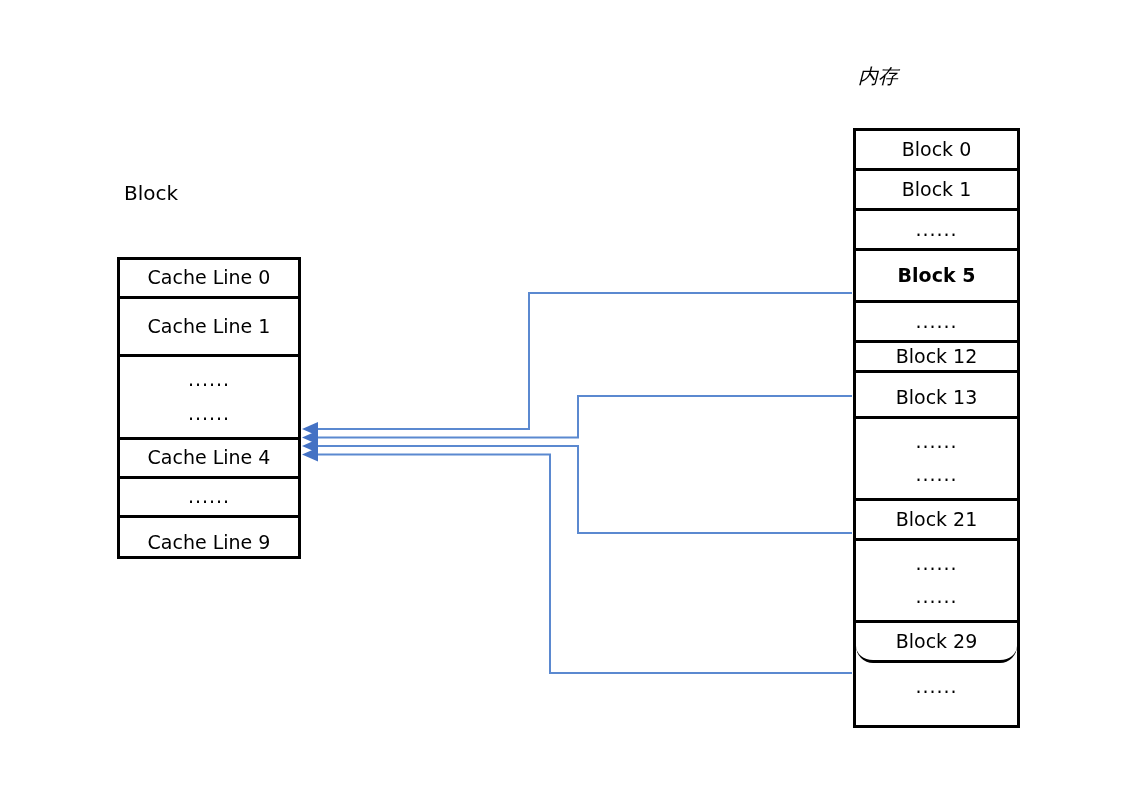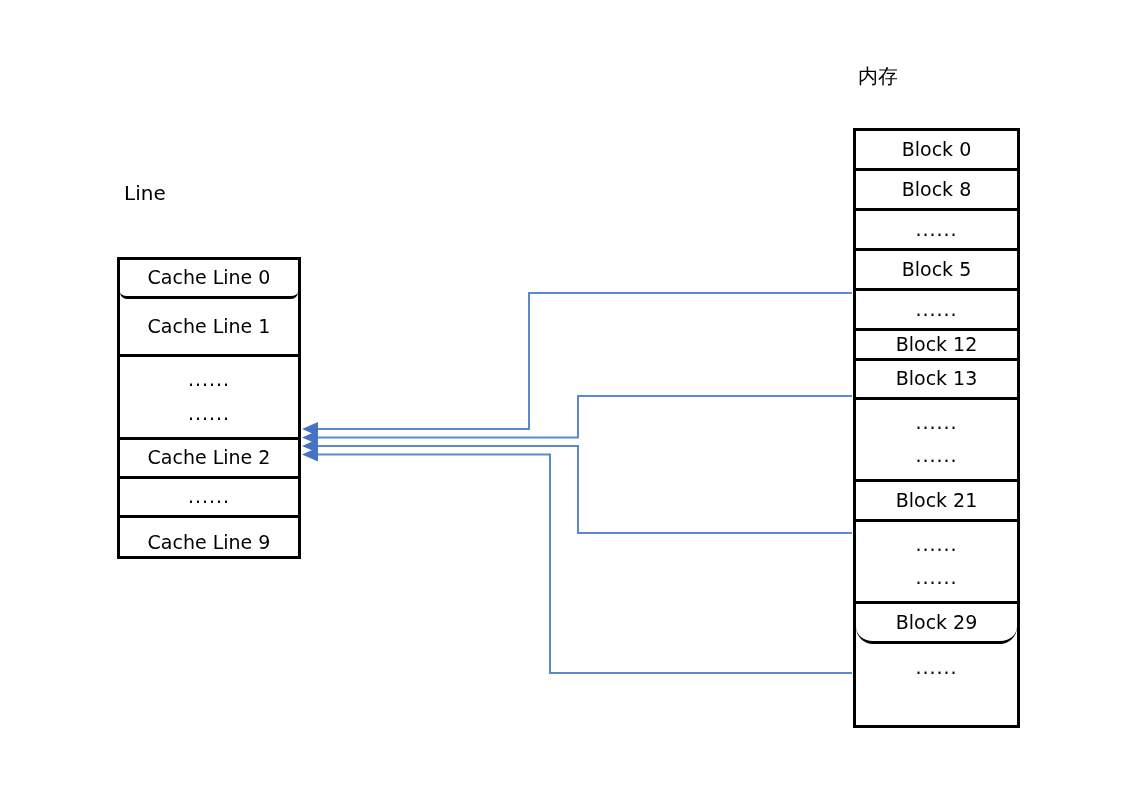--- a/index.html
+++ b/index.html
@@ -21,21 +21,21 @@
 
   
   .title {
     position: absolute;
     font-size: 20px;
     color: #000000;
     white-space: nowrap;
     line-height: 1;
   }
   #cache-title  { left: 124px; top: 183px; }
-  #memory-title { left: 858px; top: 66px; }
+  #memory-title { left: 858px; top: 66px; font-style: italic; }
 
   
   .table {
     position: absolute;
     box-sizing: border-box;
     border: 3px solid #000000;
     background: #ffffff;
   }
   #cache-table  { left: 117px; top: 257px; width: 184px; height: 302px; }
   #memory-table { left: 853px; top: 128px; width: 167px; height: 600px; }
@@ -67,66 +67,66 @@
     width: 1142px;
     height: 793px;
     pointer-events: none;
   }
 </style>
 </head>
 <body>
 
 <div id="canvas">
 
-  <div class="title" id="cache-title">Line</div>
+  <div class="title" id="cache-title">Block</div>
 
   <div class="title" id="memory-title">内存</div>
 
   <div class="table" id="cache-table">
-      <div class="row" style="height: 39px; border-radius: 7px;">
+      <div class="row" style="height: 39px;">
         <span class="">Cache Line 0</span>
       </div>
       <div class="row" style="height: 58px;">
         <span class="">Cache Line 1</span>
       </div>
       <div class="row tall" style="height: 83px;">
         <span class="dots">......</span>
         <span class="dots">......</span>
       </div>
       <div class="row" style="height: 39px;">
-        <span class="">Cache Line 2</span>
+        <span class="">Cache Line 4</span>
       </div>
       <div class="row" style="height: 39px;">
         <span class="dots">......</span>
       </div>
       <div class="row" style="height: 50px;">
         <span class="">Cache Line 9</span>
       </div>
     </div>
 
   <div class="table" id="memory-table">
       <div class="row" style="height: 40px;">
         <span class="">Block 0</span>
       </div>
       <div class="row" style="height: 40px;">
-        <span class="">Block 8</span>
+        <span class="">Block 1</span>
       </div>
       <div class="row" style="height: 40px;">
         <span class="dots">......</span>
       </div>
-      <div class="row" style="height: 40px;">
+      <div class="row" style="height: 52px; font-weight: bold;">
         <span class="">Block 5</span>
       </div>
       <div class="row" style="height: 40px;">
         <span class="dots">......</span>
       </div>
       <div class="row" style="height: 30px;">
         <span class="">Block 12</span>
       </div>
-      <div class="row" style="height: 39px;">
+      <div class="row" style="height: 39px; margin-top: 7px;">
         <span class="">Block 13</span>
       </div>
       <div class="row tall" style="height: 82px;">
         <span class="dots">......</span>
         <span class="dots">......</span>
       </div>
       <div class="row" style="height: 40px; align-items: center;">
         <span class="">Block 21</span>
       </div>
       <div class="row tall" style="height: 82px;">

